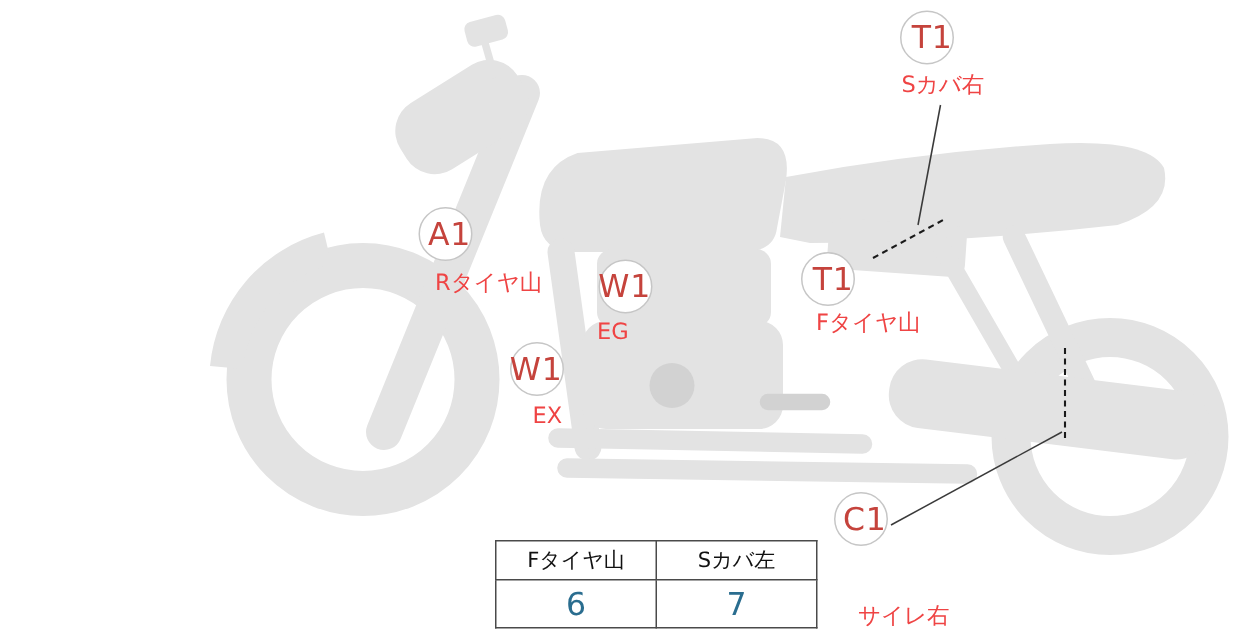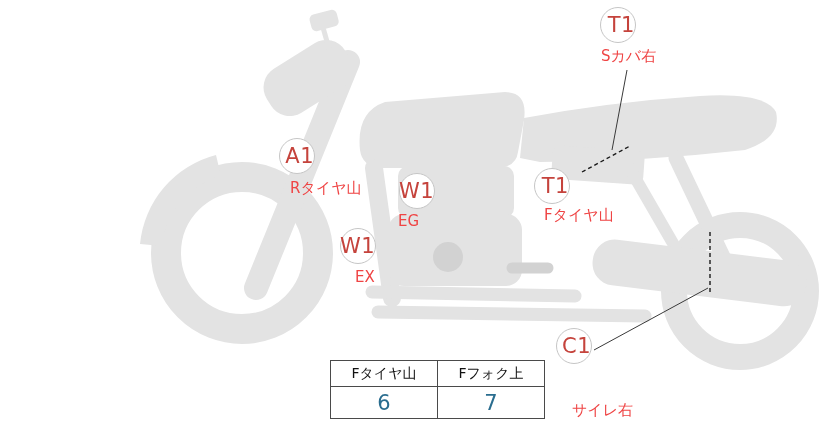--- a/index.html
+++ b/index.html
@@ -104,21 +104,21 @@
 
   <div class="marker" style="left:556px;top:328px">
     <span>C1</span>
   </div>
   <div class="marker-label" style="left:572px;top:401px">サイレ右</div>
 
   <table class="tire-table">
     <tbody>
         <tr>
       <th>Fタイヤ山</th>
-      <th>Fフォク上</th>
+      <th>Sカバ左</th>
     </tr>
     <tr>
       <td>6</td>
       <td>7</td>
     </tr>
   </tbody>
     </table>
 
 </div>
 

